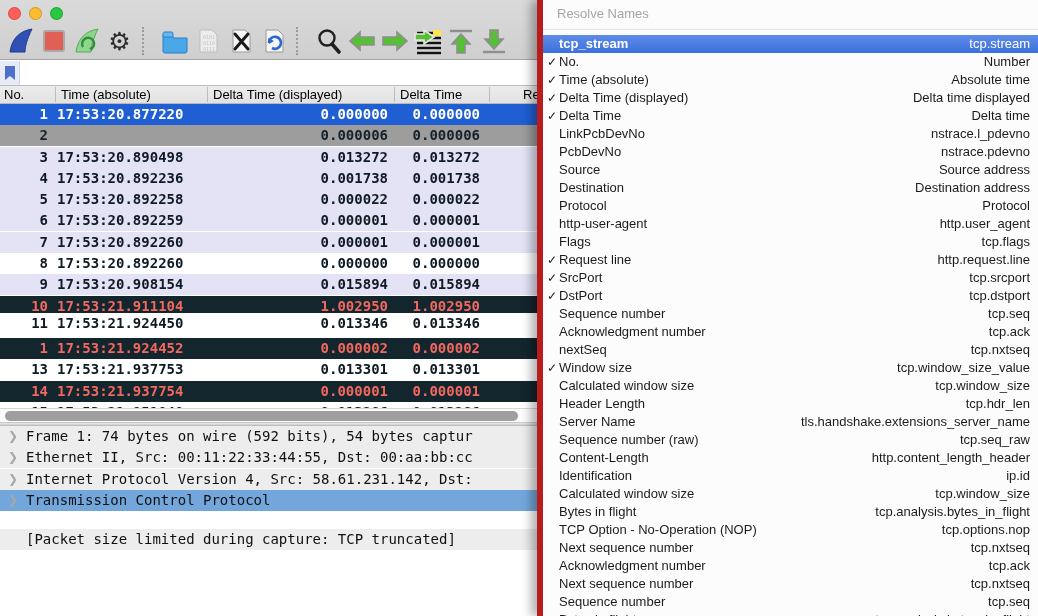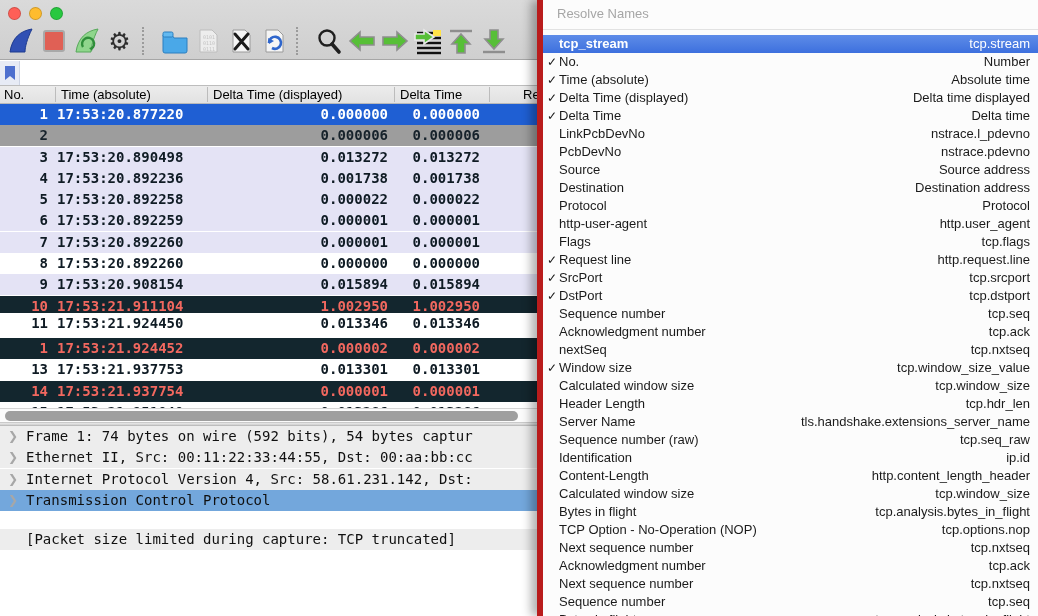--- a/index.html
+++ b/index.html
@@ -402,28 +402,28 @@
         </div>
         <div class="mitem">
           <span class="mlabel">Server Name</span>
           <span class="mfield">tls.handshake.extensions_server_name</span>
         </div>
         <div class="mitem">
           <span class="mlabel">Sequence number (raw)</span>
           <span class="mfield">tcp.seq_raw</span>
         </div>
         <div class="mitem">
+          <span class="mlabel">Content-Length</span>
+          <span class="mfield">http.content_length_header</span>
+        </div>
+        <div class="mitem">
           <span class="mlabel">Identification</span>
           <span class="mfield">ip.id</span>
         </div>
         <div class="mitem">
-          <span class="mlabel">Content-Length</span>
-          <span class="mfield">http.content_length_header</span>
-        </div>
-        <div class="mitem">
           <span class="mlabel">Calculated window size</span>
           <span class="mfield">tcp.window_size</span>
         </div>
         <div class="mitem">
           <span class="mlabel">Bytes in flight</span>
           <span class="mfield">tcp.analysis.bytes_in_flight</span>
         </div>
         <div class="mitem">
           <span class="mlabel">TCP Option - No-Operation (NOP)</span>
           <span class="mfield">tcp.options.nop</span>

